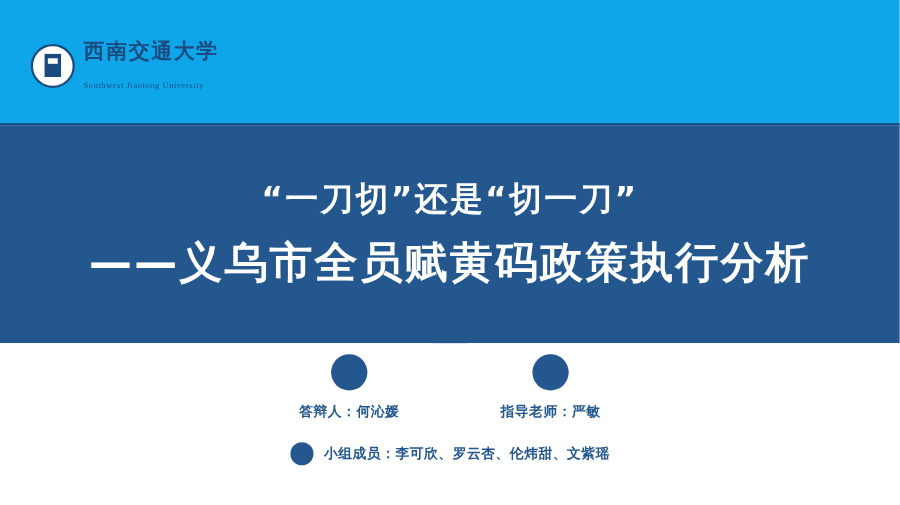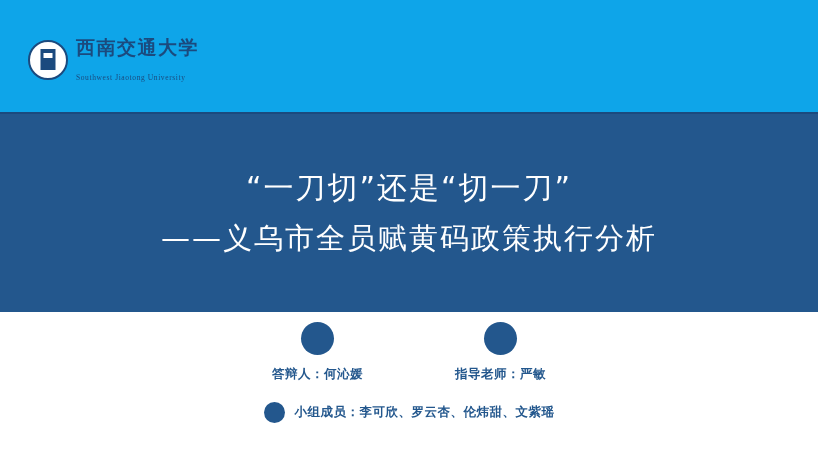--- a/index.html
+++ b/index.html
@@ -115,27 +115,27 @@
     display: flex;
     flex-direction: column;
     align-items: center;
     justify-content: center;
     gap: 10px;
   }
   .title-line {
     color: #ffffff;
     font-family: "DejaVu Sans", "Liberation Sans", sans-serif;
     font-size: 30px;
-    font-weight: 400;
+    font-weight: 700;
     letter-spacing: 2px;
     white-space: nowrap;
     text-align: center;
   }
   .title-line.line2 {
-    font-size: 29px;
+    font-size: 39px;
   }
   
   .band-pointer {
     position: absolute;
     left: 50%;
     top: 312px;
     transform: translateX(-50%);
     width: 0;
     height: 0;
     border-left: 16px solid transparent;

